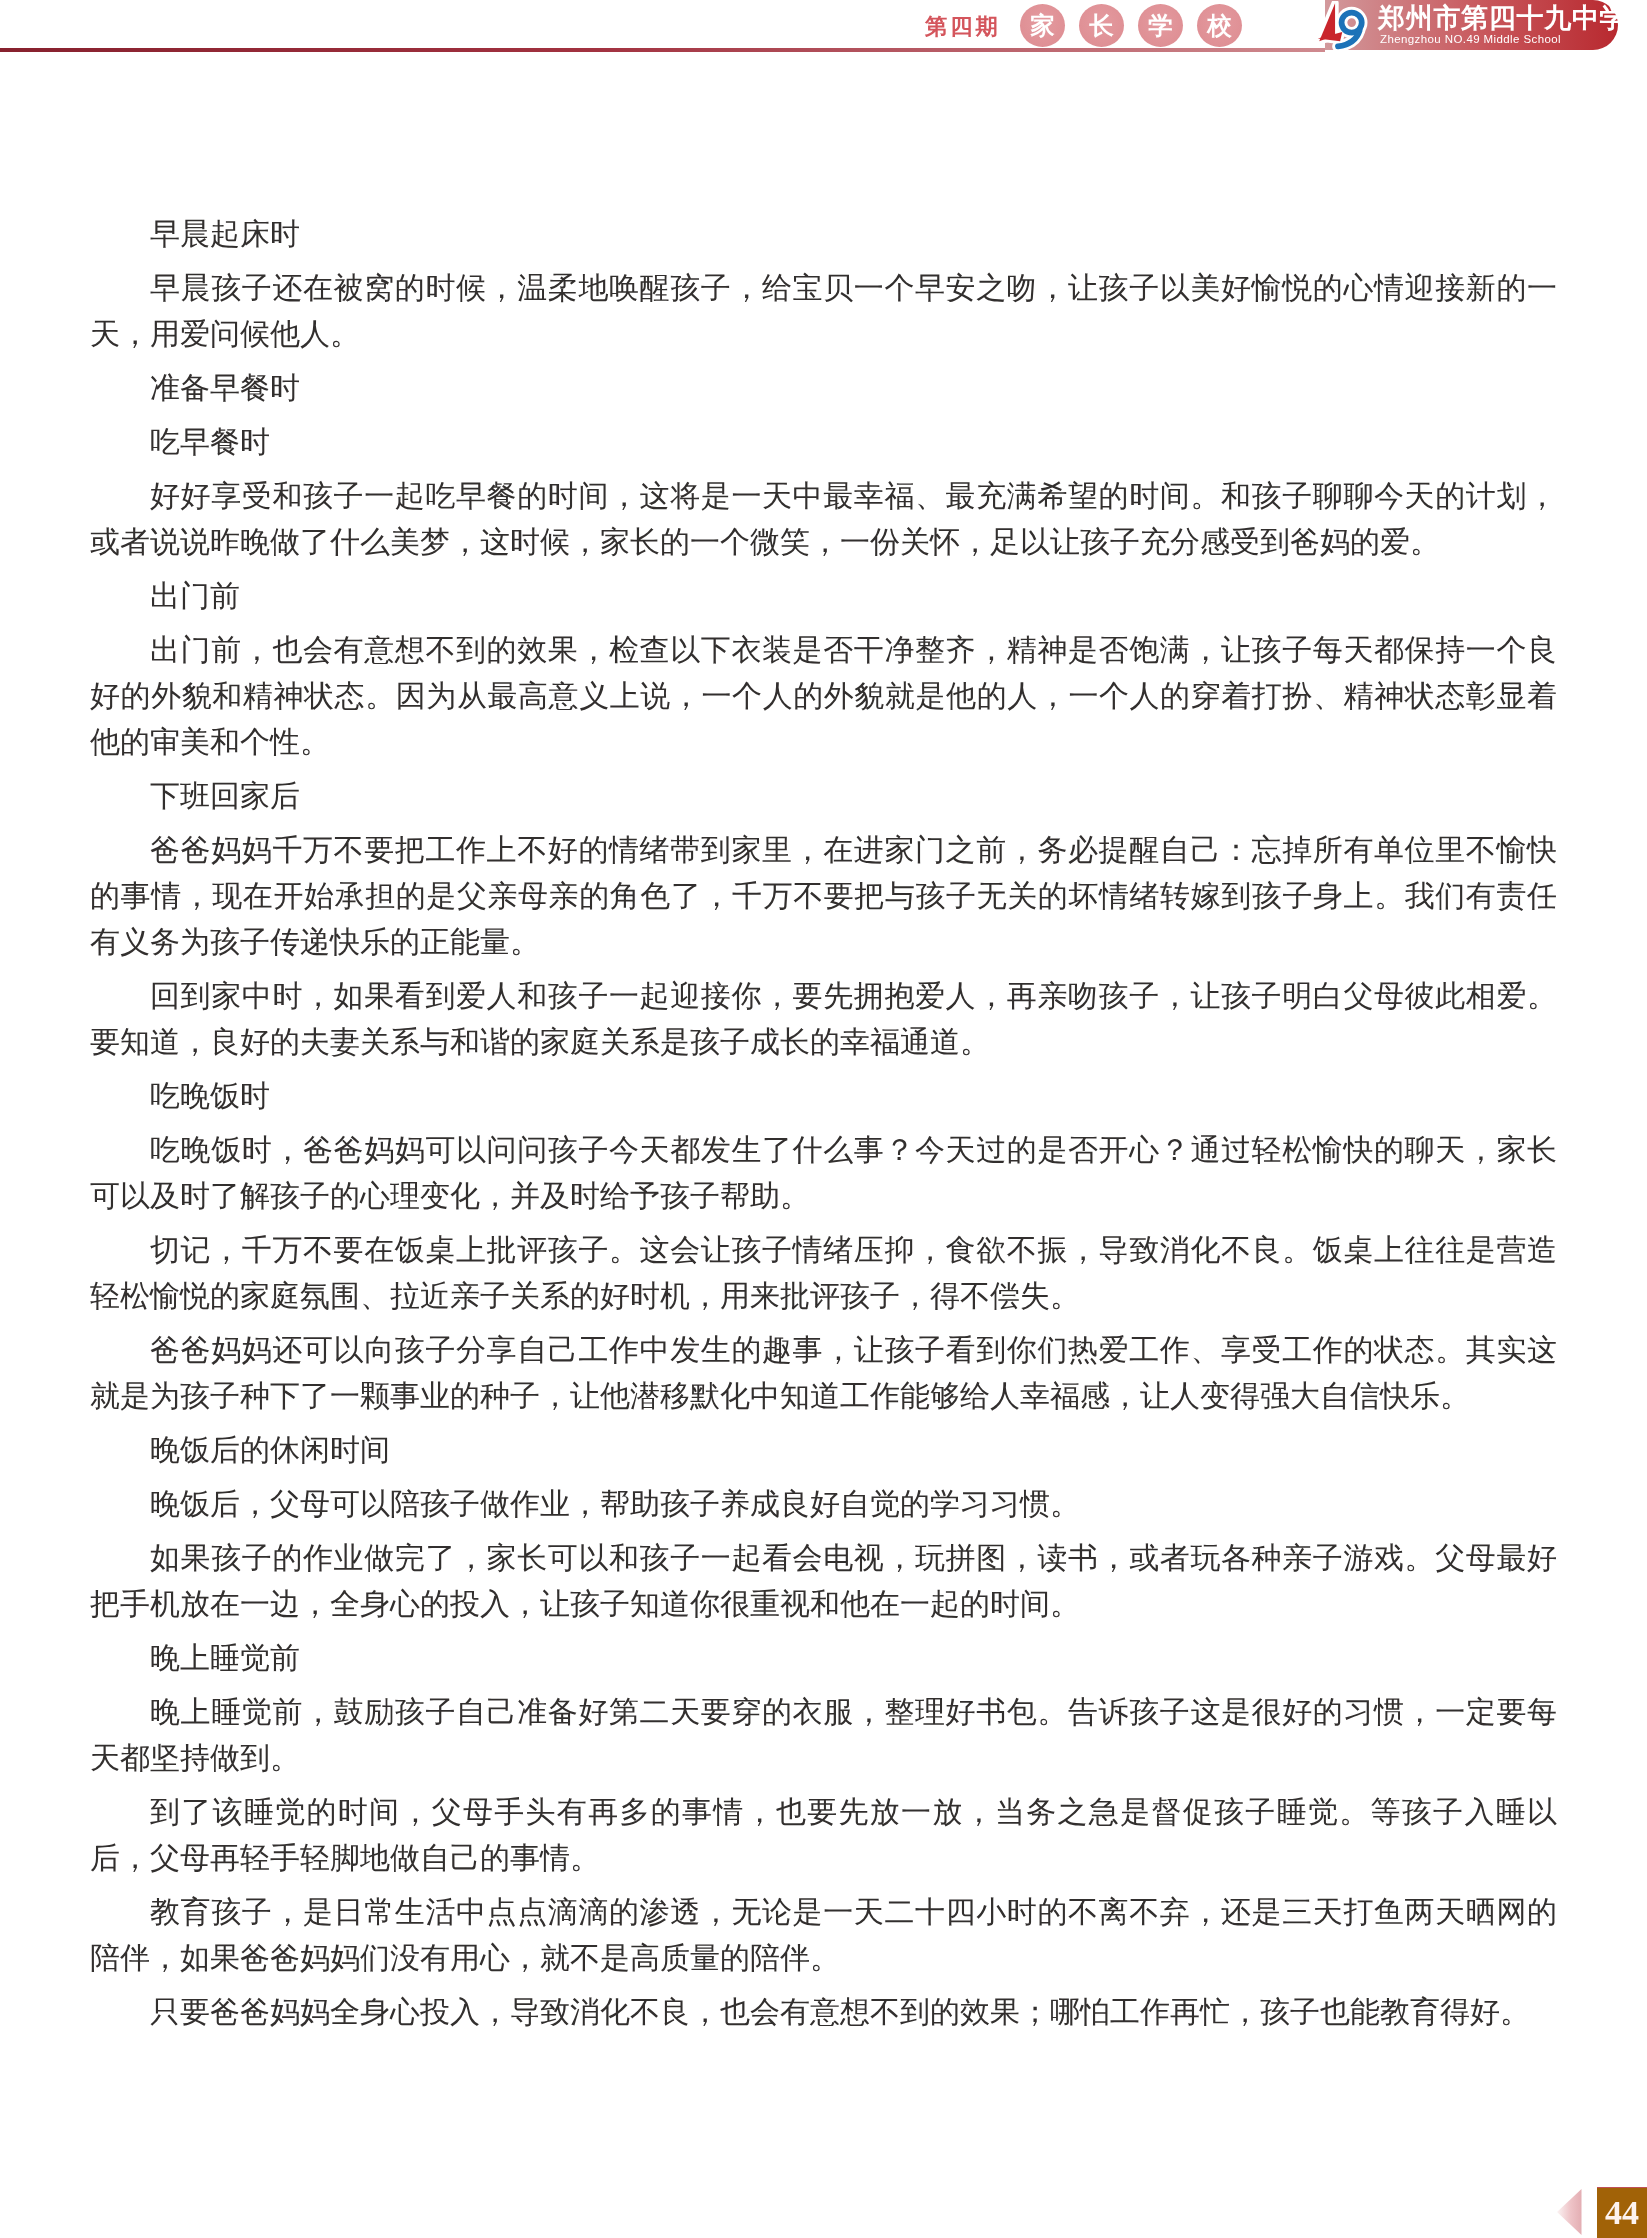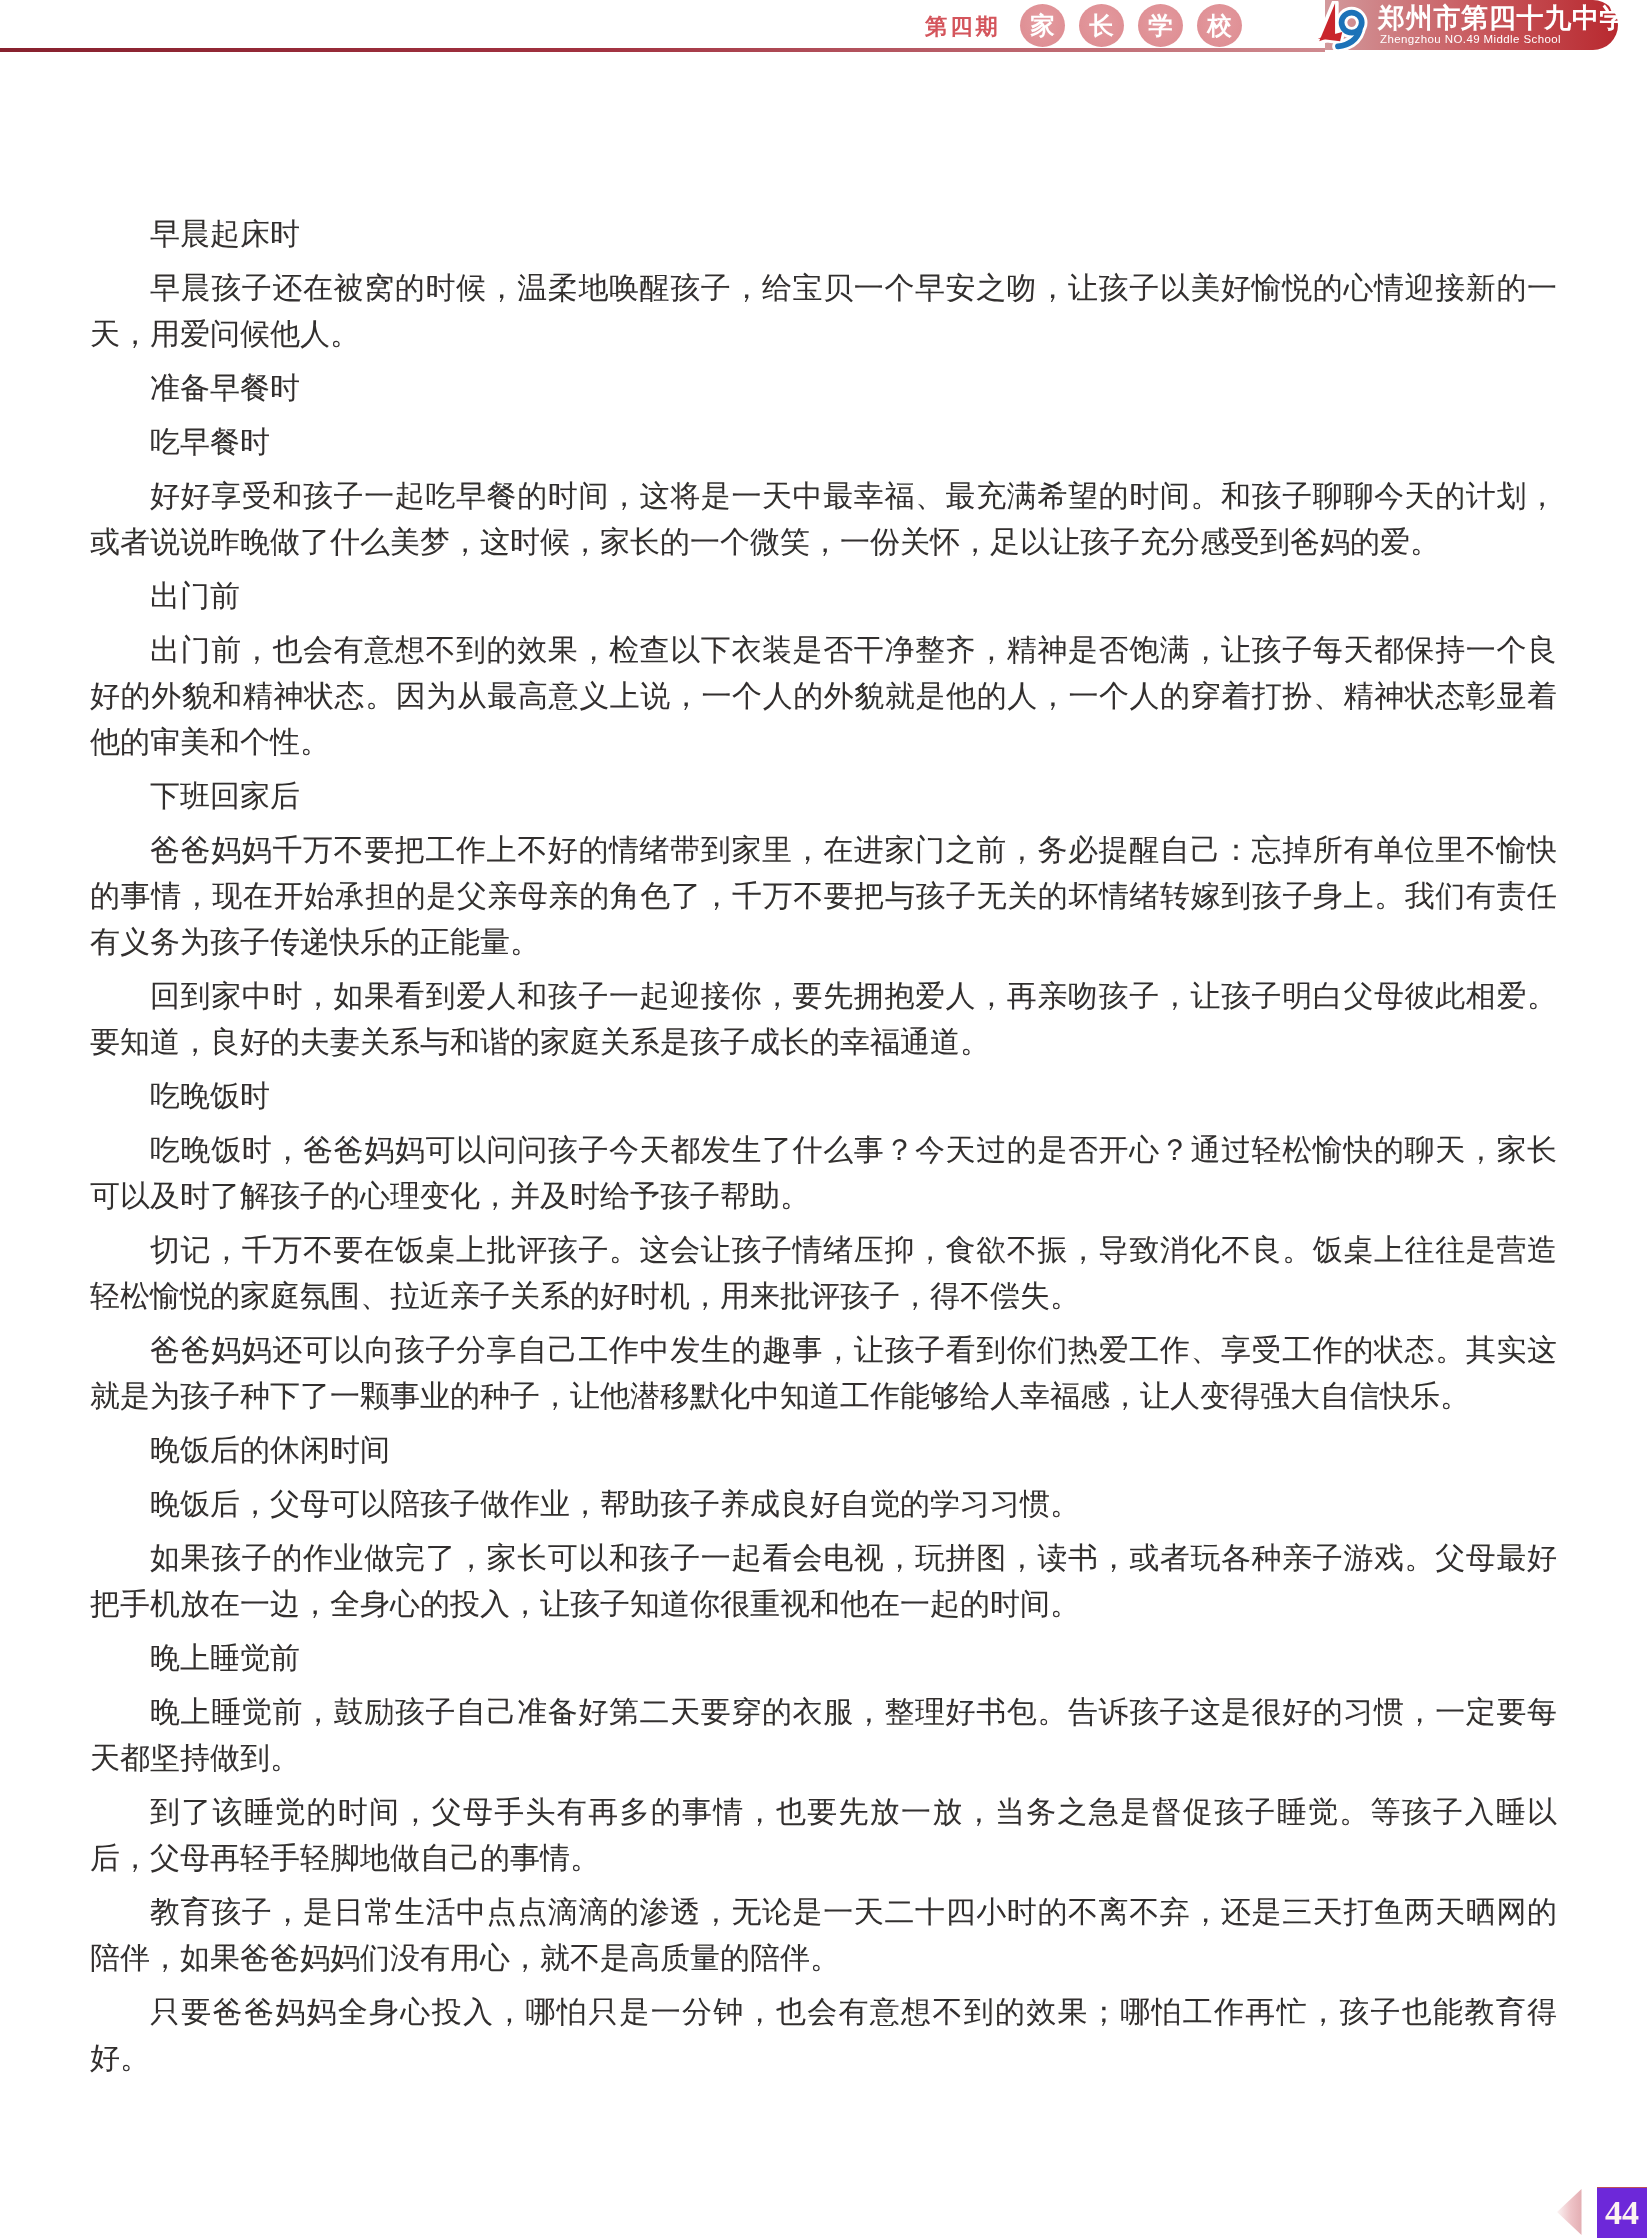--- a/index.html
+++ b/index.html
@@ -52,21 +52,21 @@
   .article p { margin:8px; text-indent:2em; }
 
   
   .page-corner-triangle {
     position:absolute; left:1557px; top:2189px; width:24.5px; height:46px;
     background:linear-gradient(90deg, #fbf3f3 0%, #eec3c7 55%, #e3adb2 100%);
     clip-path:polygon(100% 0, 100% 100%, 0 50%);
   }
   .page-badge {
     position:absolute; left:1597px; top:2187px; width:50px; height:50px;
-    background:#6d28d9; border-top:1.4px solid #c05058;
+    background:#a16207; border-top:1.4px solid #c05058;
     color:#fdf3f0; display:flex; align-items:center; justify-content:center;
     font-size:34px; font-weight:bold;
     font-family:"Liberation Serif","DejaVu Serif",serif;
   }
 </style>
 </head>
 <body>
 
 <div class="page">
 
@@ -117,20 +117,20 @@
       <p>吃晚饭时，爸爸妈妈可以问问孩子今天都发生了什么事？今天过的是否开心？通过轻松愉快的聊天，家长可以及时了解孩子的心理变化，并及时给予孩子帮助。</p>
       <p>切记，千万不要在饭桌上批评孩子。这会让孩子情绪压抑，食欲不振，导致消化不良。饭桌上往往是营造轻松愉悦的家庭氛围、拉近亲子关系的好时机，用来批评孩子，得不偿失。</p>
       <p>爸爸妈妈还可以向孩子分享自己工作中发生的趣事，让孩子看到你们热爱工作、享受工作的状态。其实这就是为孩子种下了一颗事业的种子，让他潜移默化中知道工作能够给人幸福感，让人变得强大自信快乐。</p>
       <p>晚饭后的休闲时间</p>
       <p>晚饭后，父母可以陪孩子做作业，帮助孩子养成良好自觉的学习习惯。</p>
       <p>如果孩子的作业做完了，家长可以和孩子一起看会电视，玩拼图，读书，或者玩各种亲子游戏。父母最好把手机放在一边，全身心的投入，让孩子知道你很重视和他在一起的时间。</p>
       <p>晚上睡觉前</p>
       <p>晚上睡觉前，鼓励孩子自己准备好第二天要穿的衣服，整理好书包。告诉孩子这是很好的习惯，一定要每天都坚持做到。</p>
       <p>到了该睡觉的时间，父母手头有再多的事情，也要先放一放，当务之急是督促孩子睡觉。等孩子入睡以后，父母再轻手轻脚地做自己的事情。</p>
       <p>教育孩子，是日常生活中点点滴滴的渗透，无论是一天二十四小时的不离不弃，还是三天打鱼两天晒网的陪伴，如果爸爸妈妈们没有用心，就不是高质量的陪伴。</p>
-      <p>只要爸爸妈妈全身心投入，哪怕只是一分钟，也会有意想不到的效果；哪怕工作再忙，孩子也能教育得好。</p>
+      <p>只要爸爸妈妈全身心投入，导致消化不良，也会有意想不到的效果；哪怕工作再忙，孩子也能教育得好。</p>
     </div>
 
   <div class="page-corner-triangle"></div>
   <div class="page-badge">44</div>
 
 </div>
 
 
 </body></html>

